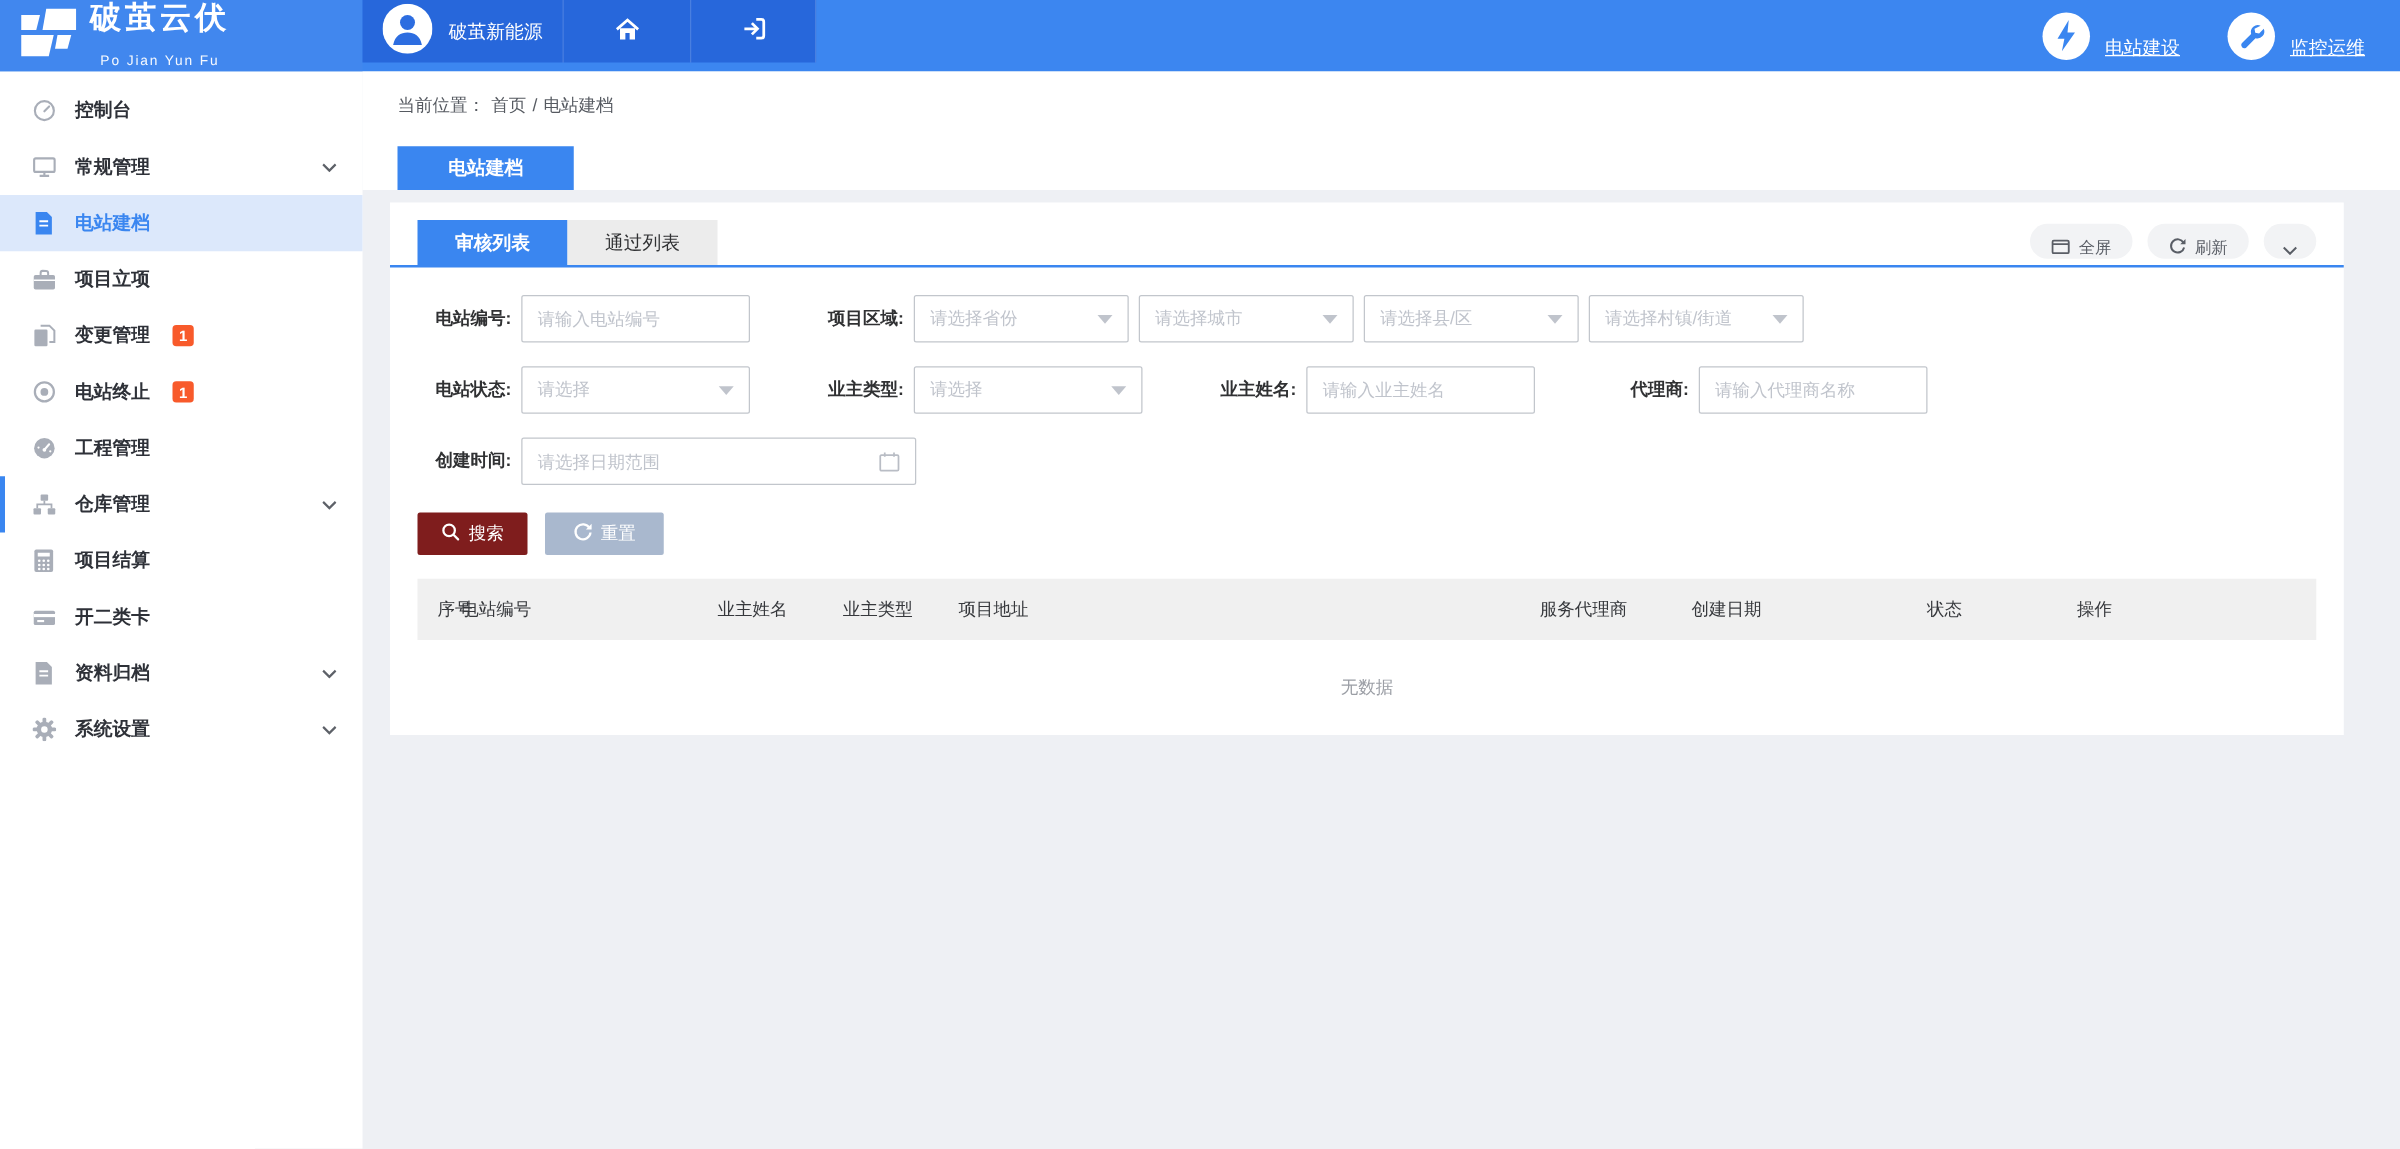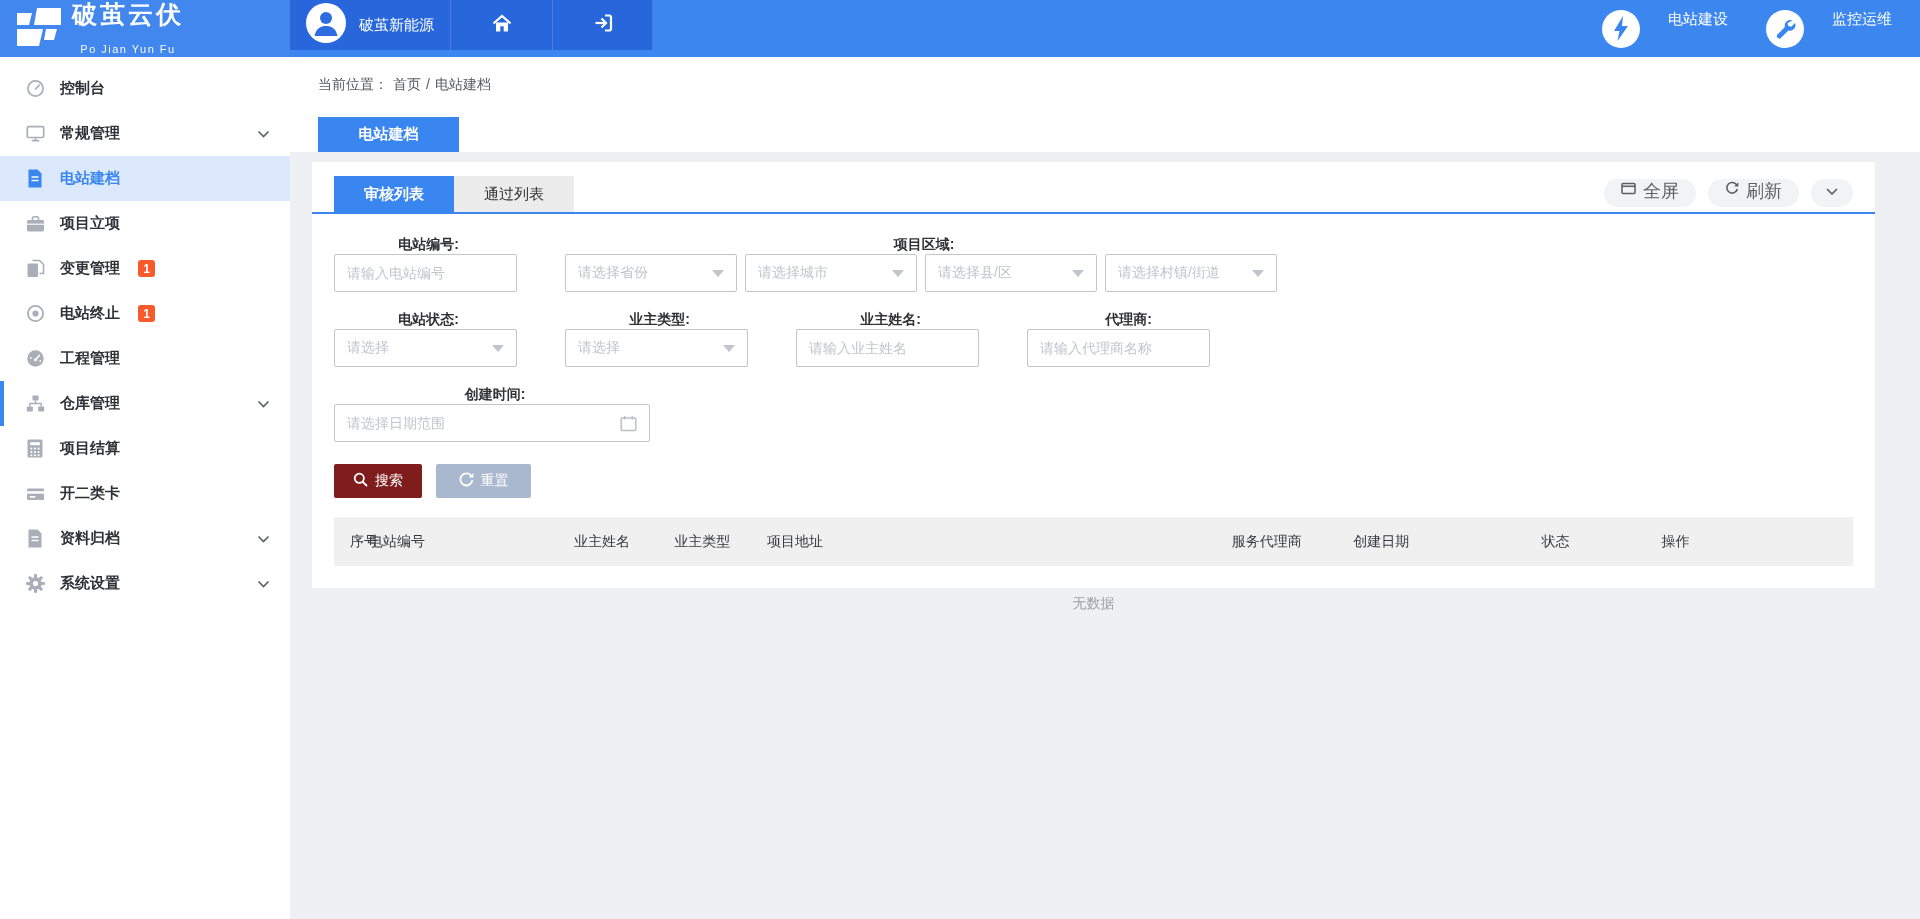--- a/index.html
+++ b/index.html
@@ -12,21 +12,21 @@
   .logo-text { display:flex; flex-direction:column;text-align:center; }
   .logo-title { font-size:25px; font-weight:bold; letter-spacing:3px; line-height:1; }
   .logo-sub { font-size:11px; letter-spacing:1.5px; margin-top:16px; opacity:.95; }
   .header-dark { display:flex; background:#2767db; height:50px; flex:none; }
   .hd-sec { display:flex; align-items:center; justify-content:center; border-right:1px solid rgba(255,255,255,.16); cursor:pointer; }
   .hd-user { padding:0 16px; gap:13px; }
   .hd-user-name { font-size:15px; }
   .hd-home { width:102px; }
   .hd-signin { width:100px; }
   .header-right { margin-left:auto; display:flex; align-items:center; gap:38px; padding-right:28px; }
-  .shortcut { display:flex; align-items:flex-start; gap:28px; cursor:pointer; }
+  .shortcut { display:flex; align-items:flex-end; gap:12px; cursor:pointer;text-decoration:underline; }
   .shortcut-label { font-size:15px; }
   .circle-ico { width:38px; height:38px; border-radius:50%; background:#fff; display:flex; align-items:center; justify-content:center; flex:none; }
 
   
   .sidebar { position:absolute; top:57px; left:0; bottom:0; width:290px; background:#fff; padding-top:9px; z-index:4; }
   .side-item { position:relative; height:45px; display:flex; align-items:center; padding:0 20px 0 25px; cursor:pointer; font-size:15px; font-weight:bold; color:#2e3138; }
   .side-item .sicon { width:20px; height:20px; margin-right:15px; display:flex; align-items:center; justify-content:center; color:#a9aeb8; flex:none; }
   .side-item.active { background:#dce8fb; color:#3a86f0; }
   .side-item.active .sicon { color:#3a86f0; }
   .badge { margin-left:18px; background:#f85a2b; color:#fff; font-size:12px; font-weight:bold; min-width:17px; height:17px; border-radius:3px; display:flex; align-items:center; justify-content:center; padding:0 3px; }
@@ -38,27 +38,27 @@
   .topbar { background:#fff; height:95px; padding:19px 0 0 28px; }
   .breadcrumb { font-size:14px; color:#565a61; display:flex; gap:5px; }
   .page-tab { margin-top:23px; width:141px; height:35px; background:#3a86f0; color:#fff; font-size:15px; font-weight:bold; display:flex; align-items:center; justify-content:center; cursor:pointer; }
 
   .card { margin:10px 45px 0 22px; height:426px; background:#fff; padding:14px 22px 0; }
   .card-head { position:relative; display:flex; align-items:flex-end; height:38px; border-bottom:2px solid #3a86f0; margin:0 -22px; padding:0 22px; }
   .tab { height:36px; padding:16px 30px; display:flex; align-items:center; font-size:15px; cursor:pointer; }
   .tab.active { background:#3a86f0; color:#fff; font-weight:bold; }
   .tab.inactive { background:#ececec; color:#303133; }
   .pills { position:absolute; right:22px; top:3px; display:flex; gap:12px; align-items:center; }
-  .pill { height:28px; border-radius:14px; background:#f2f3f5; color:#5a5e66; font-size:18px; display:flex; align-items:flex-start; gap:7px; padding:0 17px; cursor:pointer; }
+  .pill { height:28px; border-radius:14px; background:#f2f3f5; color:#5a5e66; font-size:13px; display:flex; align-items:flex-end; gap:7px; padding:0 17px; cursor:pointer; }
   .pill.small { padding:0 15px; }
 
   
   .filters { margin-top:22px; }
   .frow { display:flex; margin-bottom:19px; }
-  .fgroup { display:flex; align-items:center;flex-direction:column; }
+  .fgroup { display:flex; align-items:center; }
   .fgroup + .fgroup { margin-left:48px; }
   .flabel { min-width:75px; text-align:right; font-size:14px; font-weight:bold; color:#303133; margin-right:8px; white-space:nowrap; }
   .control { height:38px; border:1px solid #c2c6cc; border-radius:2px; background:#fff; font-size:14px; }
   input.control { width:183px; padding:0 12px; color:#333; outline:none; font-family:inherit; }
   input.control::placeholder { color:#c0c4cc; }
   .select { width:183px; padding:0 12px; color:#c0c4cc; display:flex; align-items:center; justify-content:space-between; cursor:pointer; }
   .select.region { width:172px; }
   .region-selects { display:flex; gap:8px; }
   .caret { width:0; height:0; border-left:6px solid transparent; border-right:6px solid transparent; border-top:7px solid #c0c4cc; flex:none; margin-left:6px; }
   .date-wrap { position:relative; display:flex; align-items:center; }

